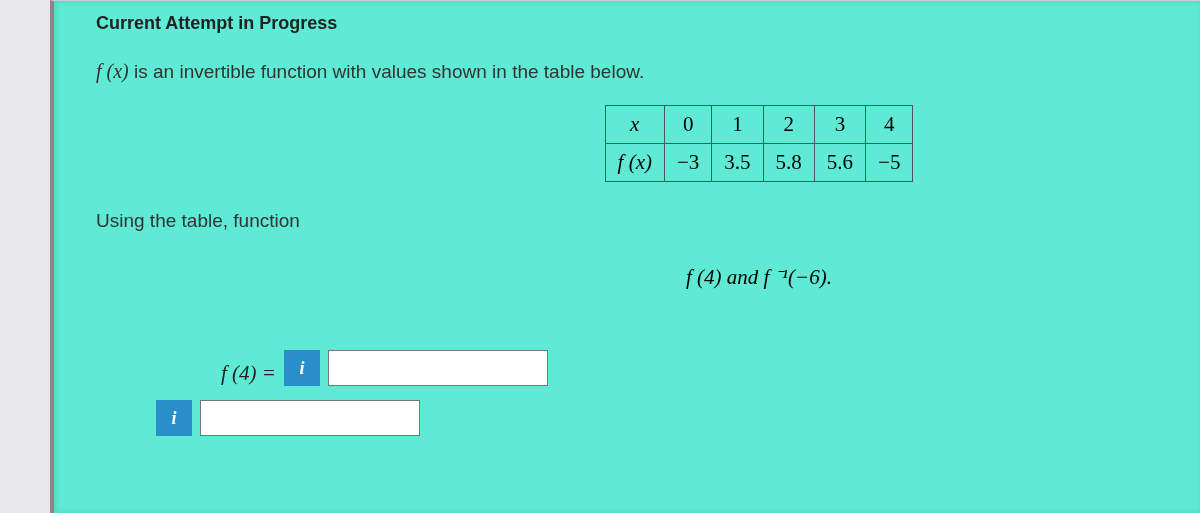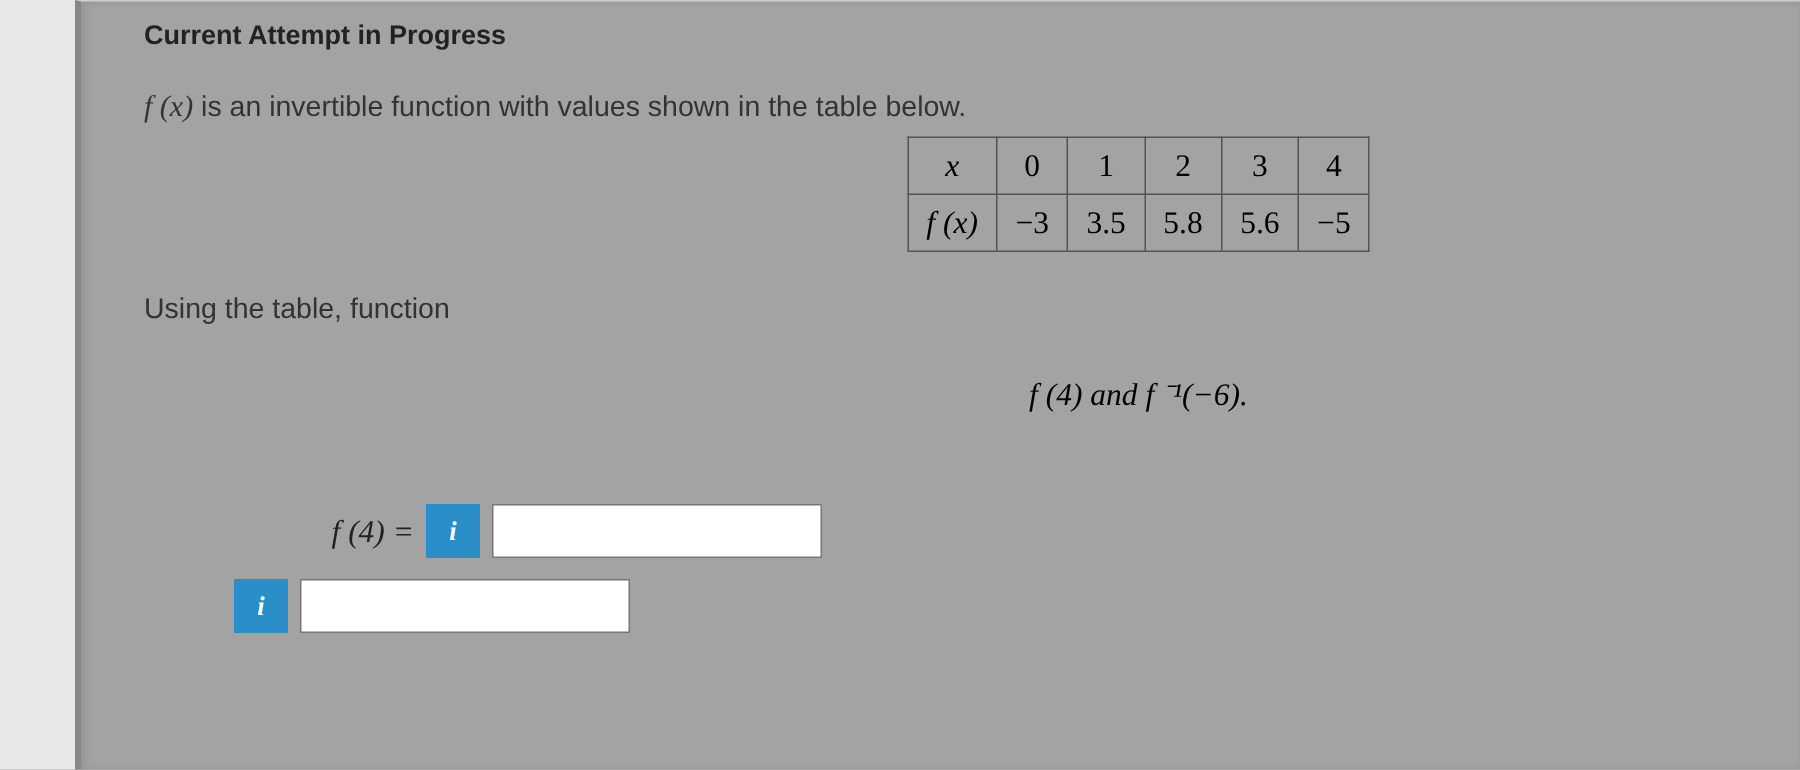--- a/index.html
+++ b/index.html
@@ -10,38 +10,38 @@
       height: 513px;
       position: relative;
       overflow: hidden;
     }
     .outer-frame {
       position: absolute;
       left: 50px;
       top: 0;
       right: 0;
       bottom: 0;
-      background: #a3a3a3;
+      background: #5eead4;
       border-left: 4px solid #888;
       border-top: 1px solid #ccc;
       box-shadow: inset 2px 0 6px rgba(0,0,0,0.1);
     }
     .content {
       padding: 12px 28px 12px 42px;
     }
     .attempt-header {
       font-size: 18px;
       font-weight: 700;
       color: #222;
       margin-bottom: 26px;
     }
     .intro {
       font-size: 19px;
       color: #333;
-      margin-bottom: 8px;
+      margin-bottom: 22px;
     }
     .intro .fx {
       font-family: "Times New Roman", serif;
       font-style: italic;
       font-size: 20px;
     }
     .table-wrap {
       display: flex;
       justify-content: center;
       margin-bottom: 28px;
@@ -76,21 +76,21 @@
       margin-bottom: 60px;
     }
     .ans-rows {
       display: flex;
       flex-direction: column;
       gap: 14px;
       padding-left: 60px;
     }
     .ans-row {
       display: flex;
-      align-items: center;
+      align-items: flex-end;
       gap: 8px;
     }
     .ans-label {
       font-family: "Times New Roman", serif;
       font-style: italic;
       font-size: 21px;
       width: 120px;
       text-align: right;
       color: #222;
     }

